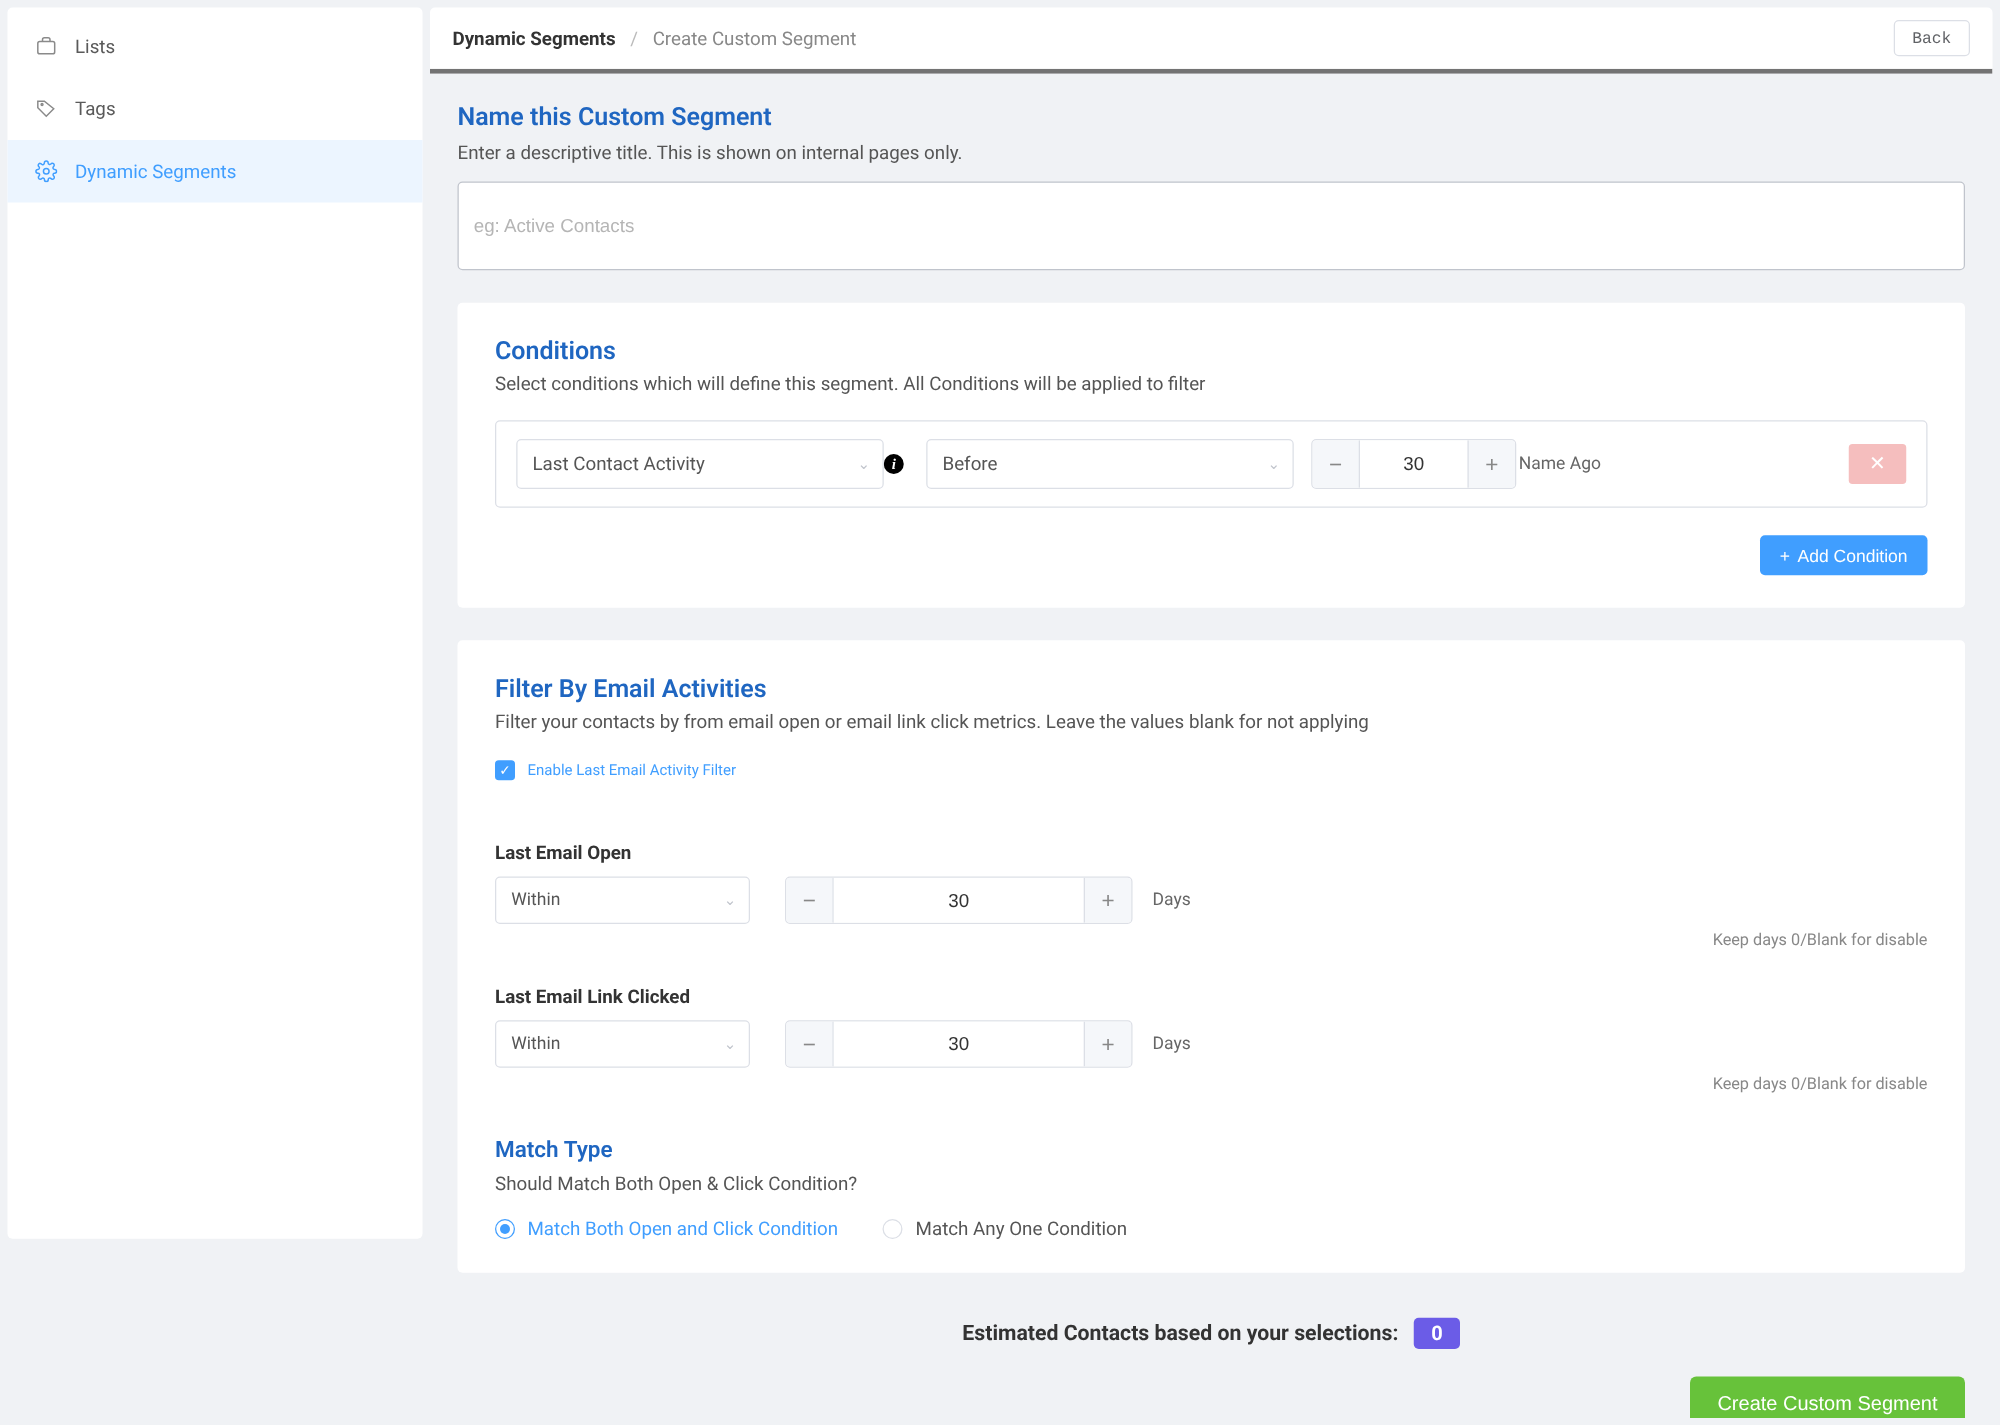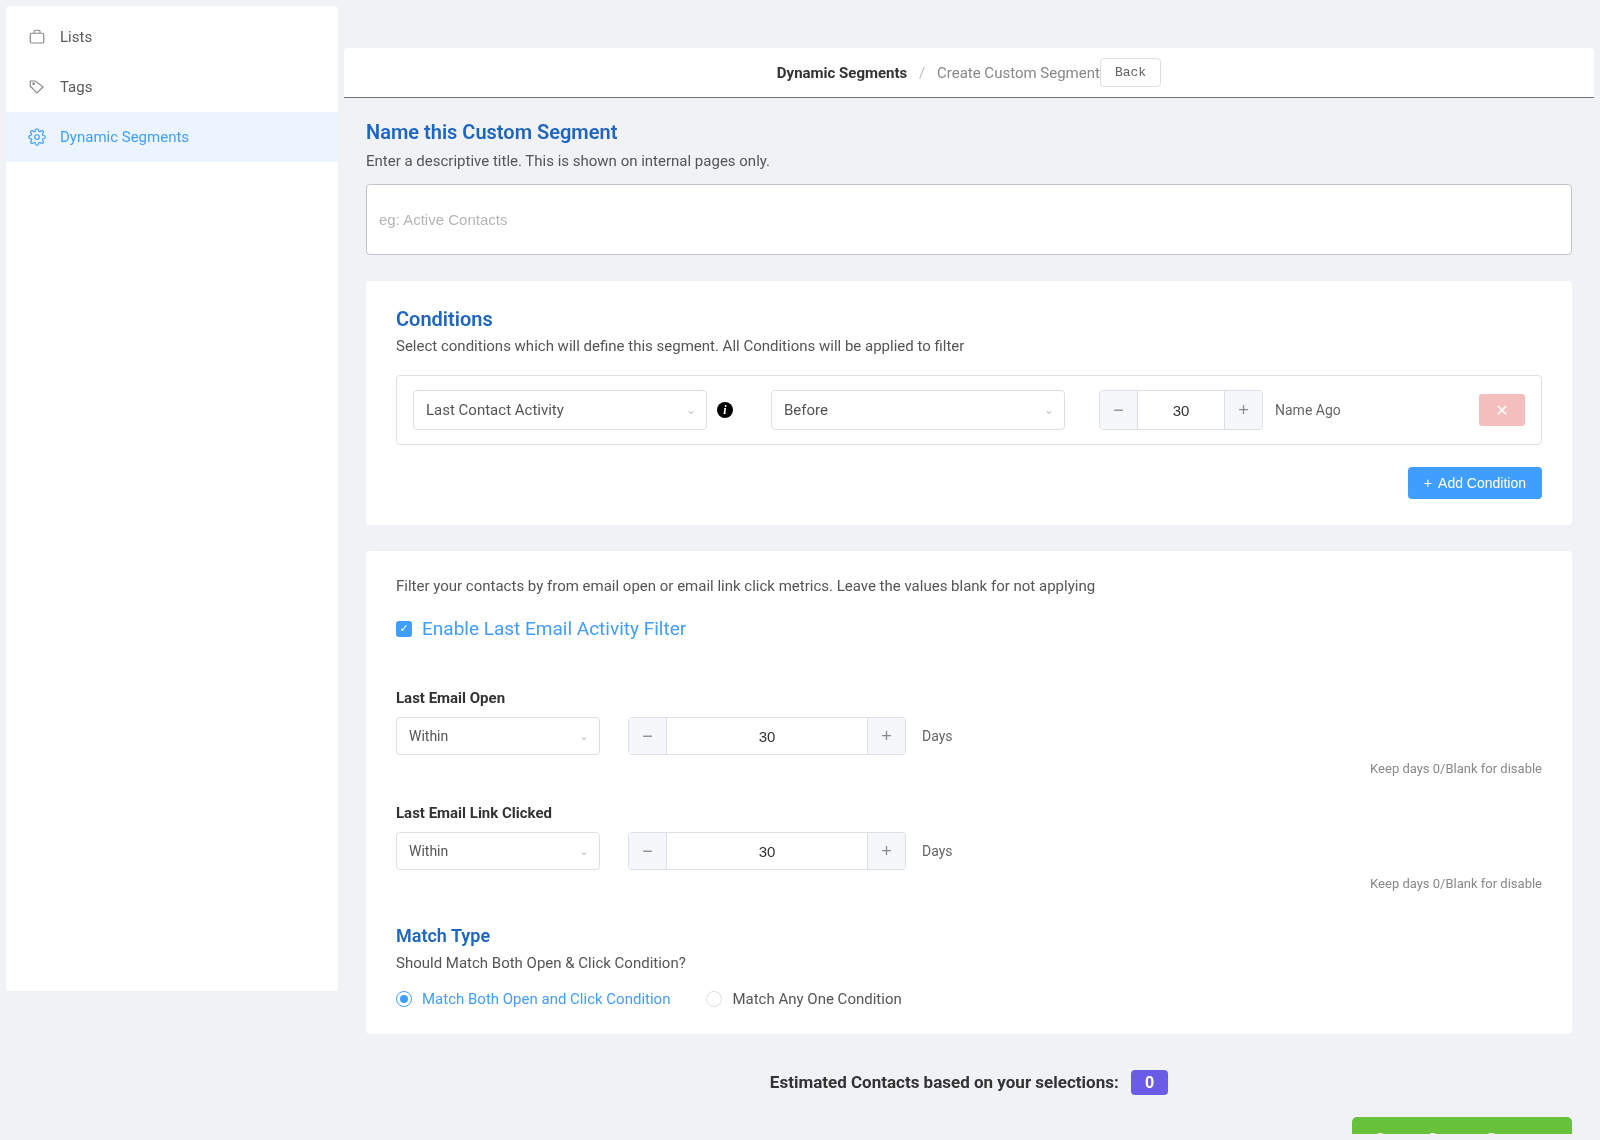--- a/index.html
+++ b/index.html
@@ -12,37 +12,37 @@
 .sidebar-item { display: flex; align-items: center; gap: 14px; padding: 16px 22px; font-size: 15px; color: #5a5a5a; cursor: pointer; }
 .sidebar-item.active { background: #ecf5ff; color: #409eff; }
 .sidebar-item .icon { width: 18px; height: 18px; display: inline-flex; align-items: center; justify-content: center; }
 .sidebar-item .icon svg { width: 18px; height: 18px; }
 .sidebar-item:not(.active) .icon svg { stroke: #8a8a8a; }
 .sidebar-item.active .icon svg { stroke: #409eff; }
 
 
 .main { flex: 1; display: flex; flex-direction: column; }
 
-.topbar { display: flex; align-items: center; justify-content: center; background: #fff; border-radius: 4px 4px 0 0; padding: 10px 18px; border-bottom: 1px solid #737373; margin-top: 42px; }
+.topbar { display: flex; align-items: center; justify-content: space-between; background: #fff; border-radius: 4px 4px 0 0; padding: 10px 18px; border-bottom: 4px solid #737373; }
 .breadcrumb { font-size: 15px; color: #888; }
 .breadcrumb .strong { color: #333; font-weight: 700; }
 .breadcrumb .sep { margin: 0 8px; color: #bbb; }
 .back-btn { background: #fff; border: 1px solid #dcdfe6; color: #606266; font-size: 13px; padding: 6px 14px; border-radius: 4px; cursor: pointer; font-family: Liberation Mono, monospace; }
 
 .content { flex: 1; padding: 22px; overflow-y: auto; background: #f0f2f5; }
 
 .section-title { color: #1f66c1; font-size: 20px; font-weight: 600; margin-bottom: 8px; }
 .section-desc { color: #555; font-size: 15px; margin-bottom: 14px; }
 
 .name-input { width: 100%; padding: 26px 12px; font-size: 15px; border: 1px solid #c0c4cc; border-radius: 4px; background: #fff; color: #333; }
 .name-input::placeholder { color: #b5b5b5; }
 
 .card { background: #fff; border-radius: 4px; padding: 26px 30px; margin-top: 26px; }
 
-.condition-box { border: 1px solid #dcdfe6; border-radius: 4px; padding: 14px 16px; display: flex; align-items: center; gap: 10px; margin-top: 20px; }
+.condition-box { border: 1px solid #dcdfe6; border-radius: 4px; padding: 14px 16px; display: flex; align-items: center; gap: 0; margin-top: 20px; }
 
 .select-wrap { position: relative; display: inline-flex; align-items: center; border: 1px solid #dcdfe6; border-radius: 4px; background: #fff; height: 40px; padding: 0 30px 0 12px; font-size: 15px; color: #555; cursor: pointer; }
 .select-wrap.sm { height: 38px; font-size: 14px; }
 .select-wrap .chev { position: absolute; right: 10px; top: 50%; transform: translateY(-50%); color: #c0c4cc; font-size: 12px; pointer-events: none; }
 
 .info-icon { width: 16px; height: 16px; border-radius: 50%; background: #000; color: #fff; font-style: italic; font-family: Georgia, serif; font-size: 12px; font-weight: bold; display: inline-flex; align-items: center; justify-content: center; flex: none; }
 
 .stepper { display: inline-flex; height: 40px; border: 1px solid #dcdfe6; border-radius: 4px; overflow: hidden; }
 .stepper.sm { height: 38px; }
 .stepper .btn { width: 38px; background: #f5f7fa; border: none; color: #888; font-size: 18px; cursor: pointer; display: flex; align-items: center; justify-content: center; }
@@ -56,21 +56,21 @@
 .remove-btn { margin-left: auto; width: 46px; height: 32px; background: #f5bebe; border: none; border-radius: 3px; color: #fff; font-size: 16px; cursor: pointer; display: flex; align-items: center; justify-content: center; }
 
 .add-cond-row { display: flex; justify-content: flex-end; margin-top: 22px; }
 .btn-primary-light { background: #409eff; color: #fff; border: none; border-radius: 4px; padding: 8px 16px; font-size: 14px; cursor: pointer; display: inline-flex; align-items: center; gap: 6px; }
 
 .subhead { font-size: 15px; font-weight: 700; color: #333; margin-top: 28px; margin-bottom: 10px; }
 .subhead.first { margin-top: 49px; }
 
 .check-row { display: flex; align-items: center; gap: 10px; margin-top: 22px; }
 .checkbox { width: 16px; height: 16px; border-radius: 3px; background: #409eff; border: none; display: inline-flex; align-items: center; justify-content: center; color: #fff; font-size: 11px; }
-.check-label { color: #409eff; font-size: 19px; }
+.check-label { color: #409eff; font-size: 12px; }
 
 .row { display: flex; align-items: center; gap: 28px; }
 .hint { font-size: 13px; color: #888; margin-top: 6px; text-align: right; }
 
 .section-title.sm { font-size: 18px; margin-top: 34px; }
 
 .radio-row { display: flex; gap: 36px; margin-top: 18px; align-items: center; }
 .radio { display: inline-flex; align-items: center; gap: 10px; cursor: pointer; font-size: 15px; }
 .radio .dot { width: 16px; height: 16px; border-radius: 50%; border: 1px solid #dcdfe6; display: inline-flex; align-items: center; justify-content: center; }
 .radio.active { color: #409eff; }
@@ -165,20 +165,21 @@
         <div class="add-cond-row">
           <button class="btn-primary-light">
             <span>+</span>
             <span>Add Condition</span>
           </button>
         </div>
       </div>
 
       
       <div class="card">
+        <h2 class="section-title" style="margin-bottom:6px">Filter By Email Activities</h2>
         <p class="section-desc" style="margin-bottom:0">Filter your contacts by from email open or email link click metrics. Leave the values blank for not applying</p>
 
         <div class="check-row">
           <span class="checkbox">✓</span>
           <span class="check-label">Enable Last Email Activity Filter</span>
         </div>
 
         <div class="subhead first">Last Email Open</div>
         <div class="row">
           <div>

